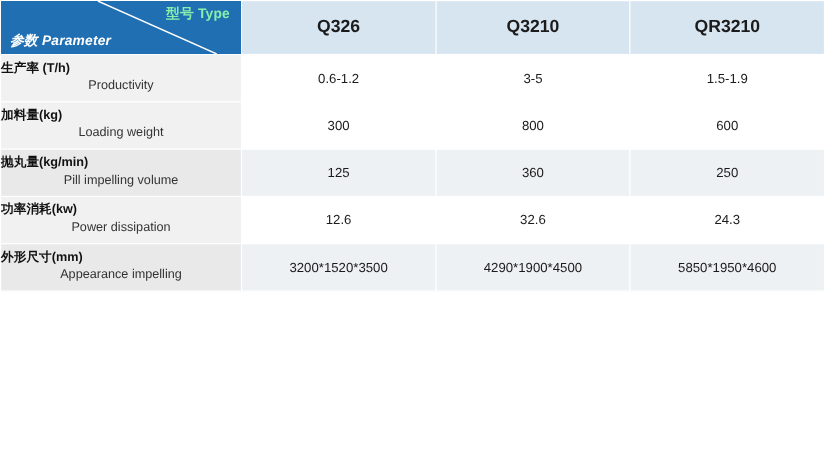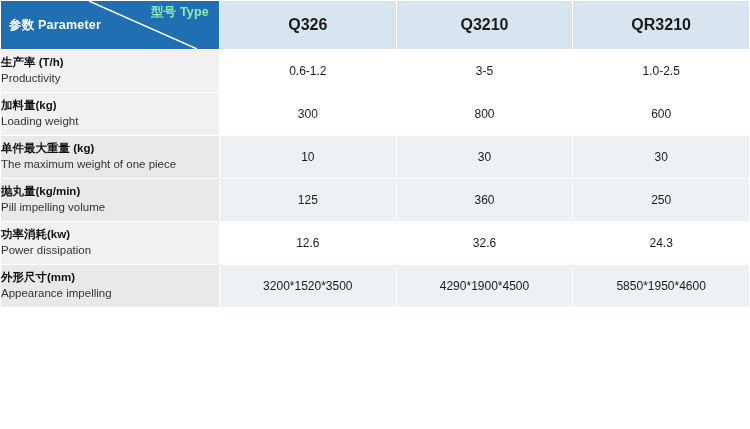--- a/index.html
+++ b/index.html
@@ -43,25 +43,26 @@
     right: 10px;
     top: 3px;
     color: #86efac;
     font-size: 12.5px;
     font-weight: bold;
     letter-spacing: 0.2px;
   }
   .corner-cell .param-label {
     position: absolute;
     left: 8px;
-    bottom: 15px;
+    bottom: 3px;
     color: #ffffff;
     font-size: 12.5px;
     font-weight: bold;
     letter-spacing: 0.2px;
+    font-style: italic;
   }
   .model-head {
     background: #d7e5f1;
     color: #1b1b1b;
     text-align: center;
     font-size: 16px;
     font-weight: bold;
     height: 48px;
   }
   .param-cell {
@@ -73,20 +74,21 @@
     height: 42px;
   }
   .param-cell .cn {
     display: block;
     font-weight: bold;
     color: #111111;
   }
   .param-cell .en {
     display: block;
     color: #333333;
+    text-align: center;
   }
   .val-cell {
     text-align: center;
     font-size: 12px;
     color: #1b1b1b;
     height: 42px;
   }
   .row-light .val-cell { background: #ffffff; }
   .row-dark .val-cell { background: #eef1f3; }
   .row-dark .param-cell { background: #e9e9e9; }
@@ -111,39 +113,30 @@
     </tr>
   </thead>
   <tbody>
     <tr class="row-light">
       <td class="param-cell">
         <span class="cn">生产率 (T/h)</span>
         <span class="en">Productivity</span>
       </td>
       <td class="val-cell">0.6-1.2</td>
       <td class="val-cell">3-5</td>
-      <td class="val-cell">1.0-2.5</td>
+      <td class="val-cell">1.5-1.9</td>
     </tr>
     <tr class="row-light">
       <td class="param-cell">
         <span class="cn">加料量(kg)</span>
         <span class="en">Loading weight</span>
       </td>
       <td class="val-cell">300</td>
       <td class="val-cell">800</td>
       <td class="val-cell">600</td>
-    </tr>
-    <tr class="row-dark">
-      <td class="param-cell">
-        <span class="cn">单件最大重量 (kg)</span>
-        <span class="en">The maximum weight of one piece</span>
-      </td>
-      <td class="val-cell">10</td>
-      <td class="val-cell">30</td>
-      <td class="val-cell">30</td>
     </tr>
     <tr class="row-dark">
       <td class="param-cell">
         <span class="cn">抛丸量(kg/min)</span>
         <span class="en">Pill impelling volume</span>
       </td>
       <td class="val-cell">125</td>
       <td class="val-cell">360</td>
       <td class="val-cell">250</td>
     </tr>

